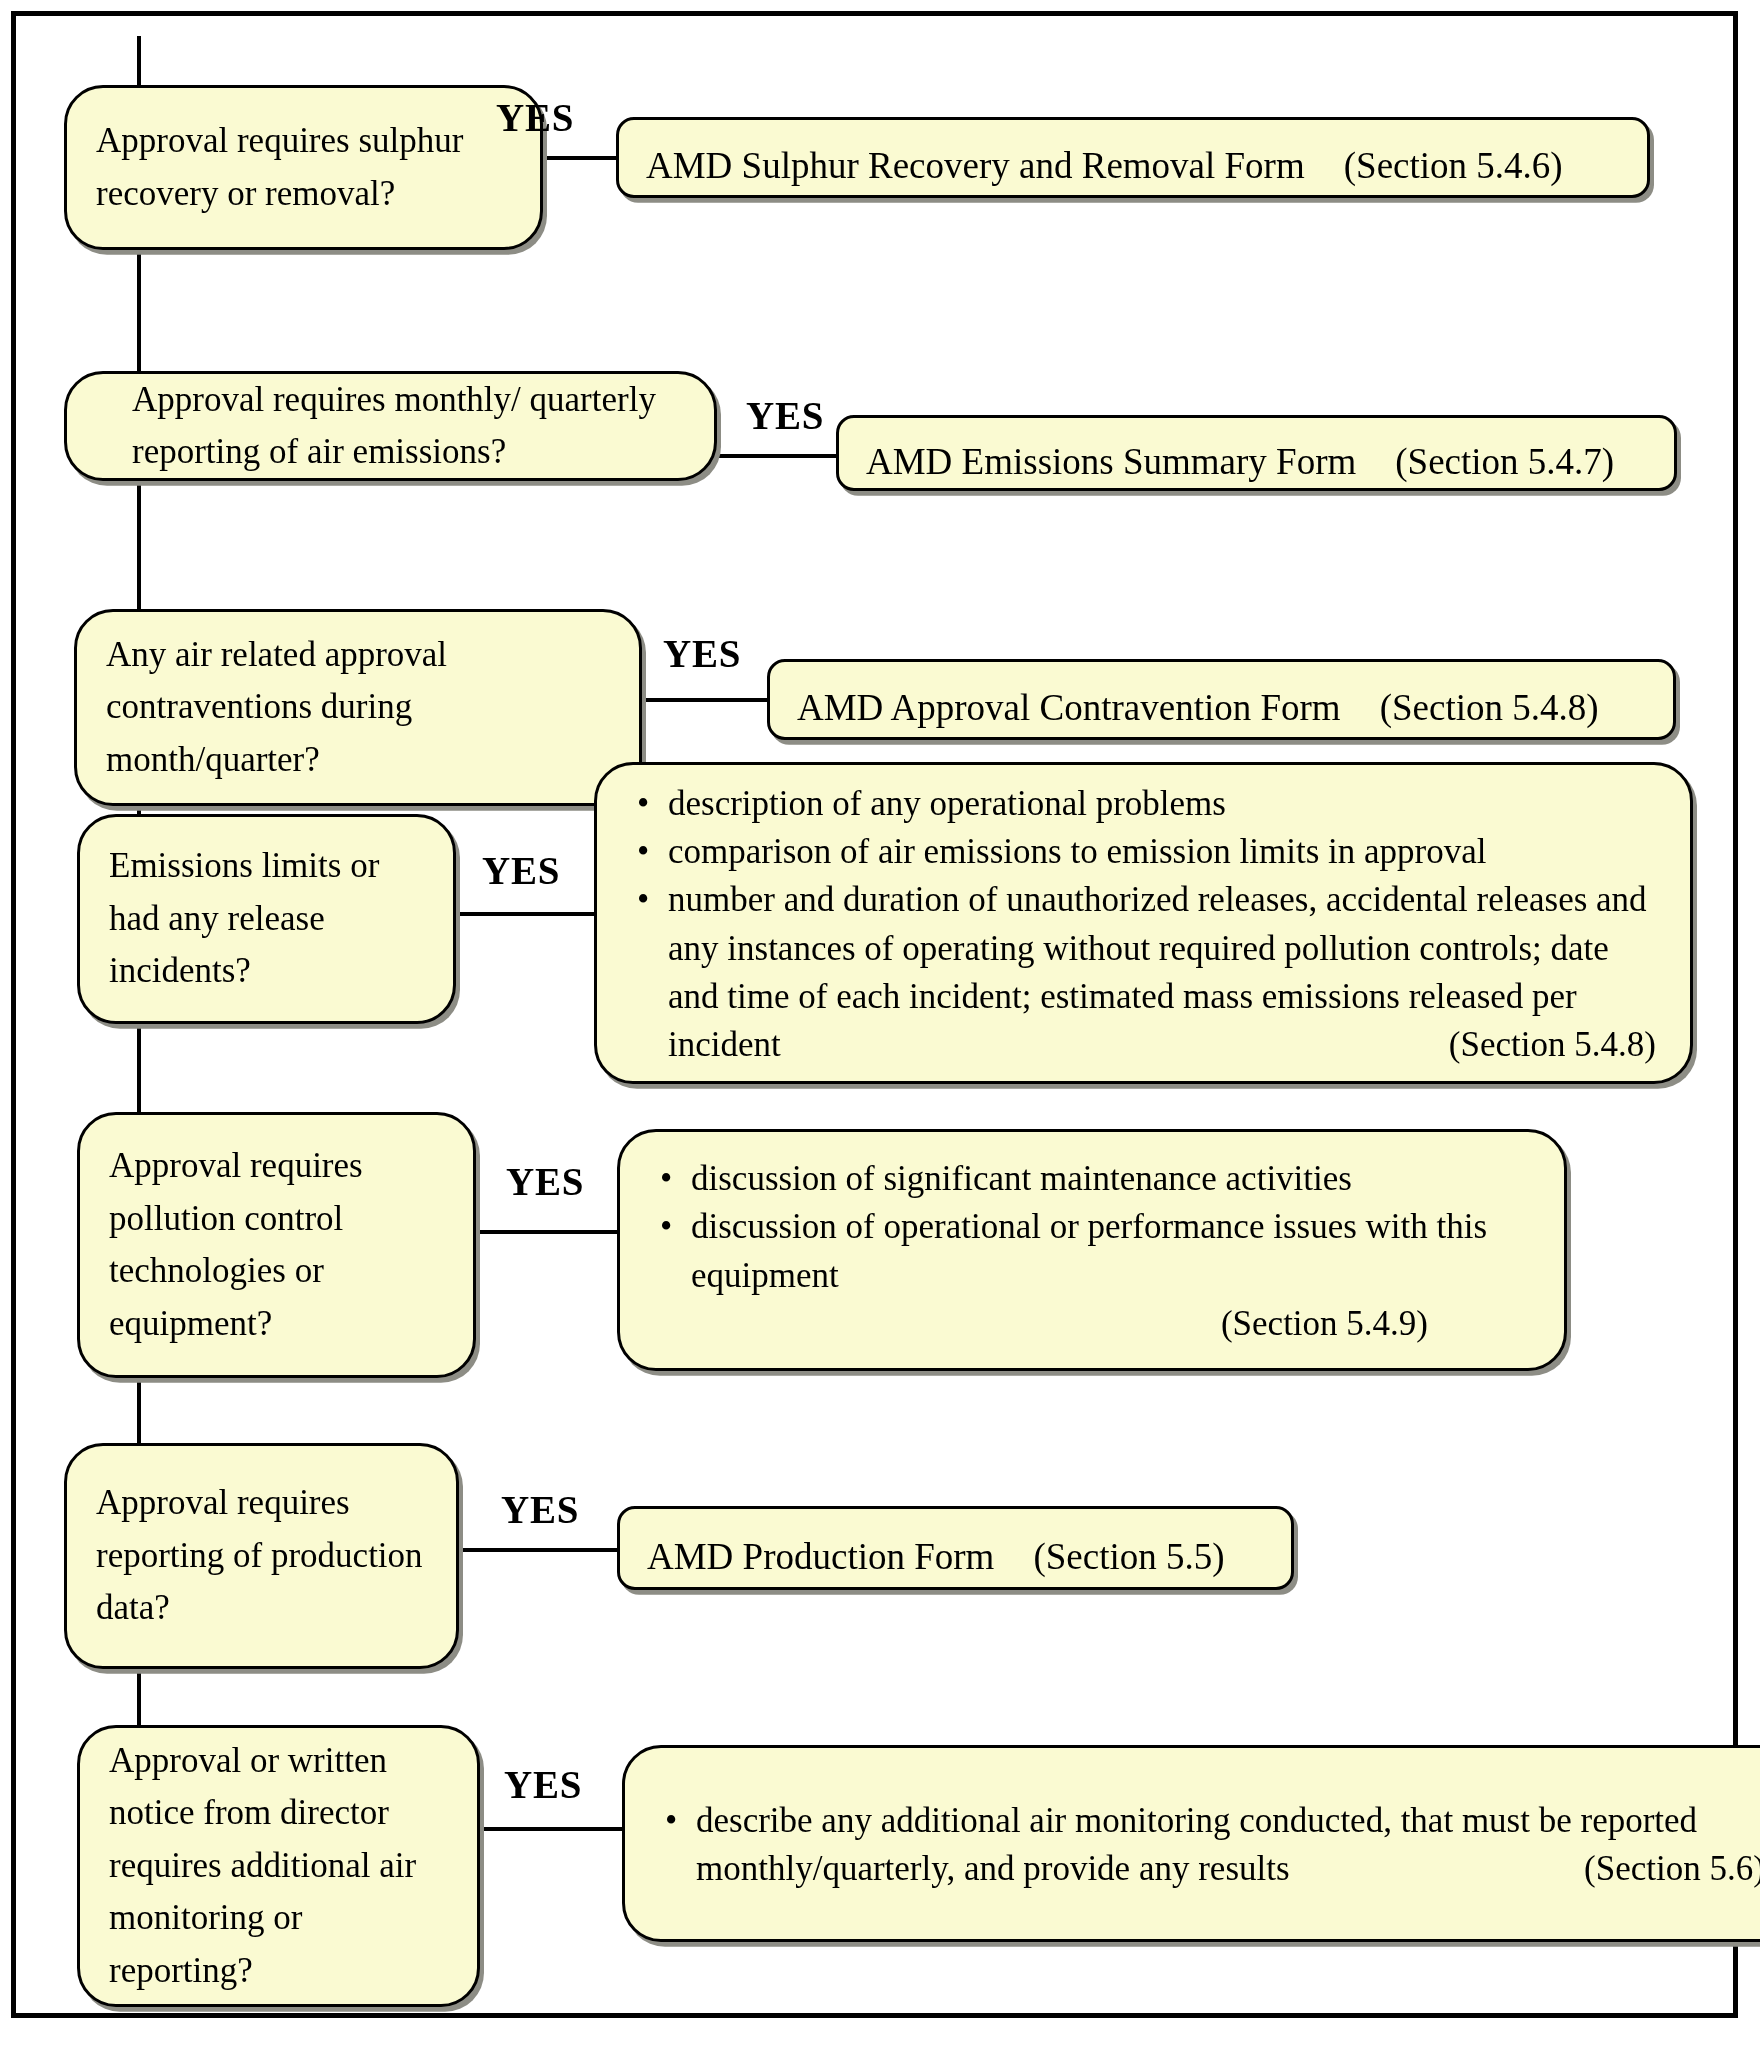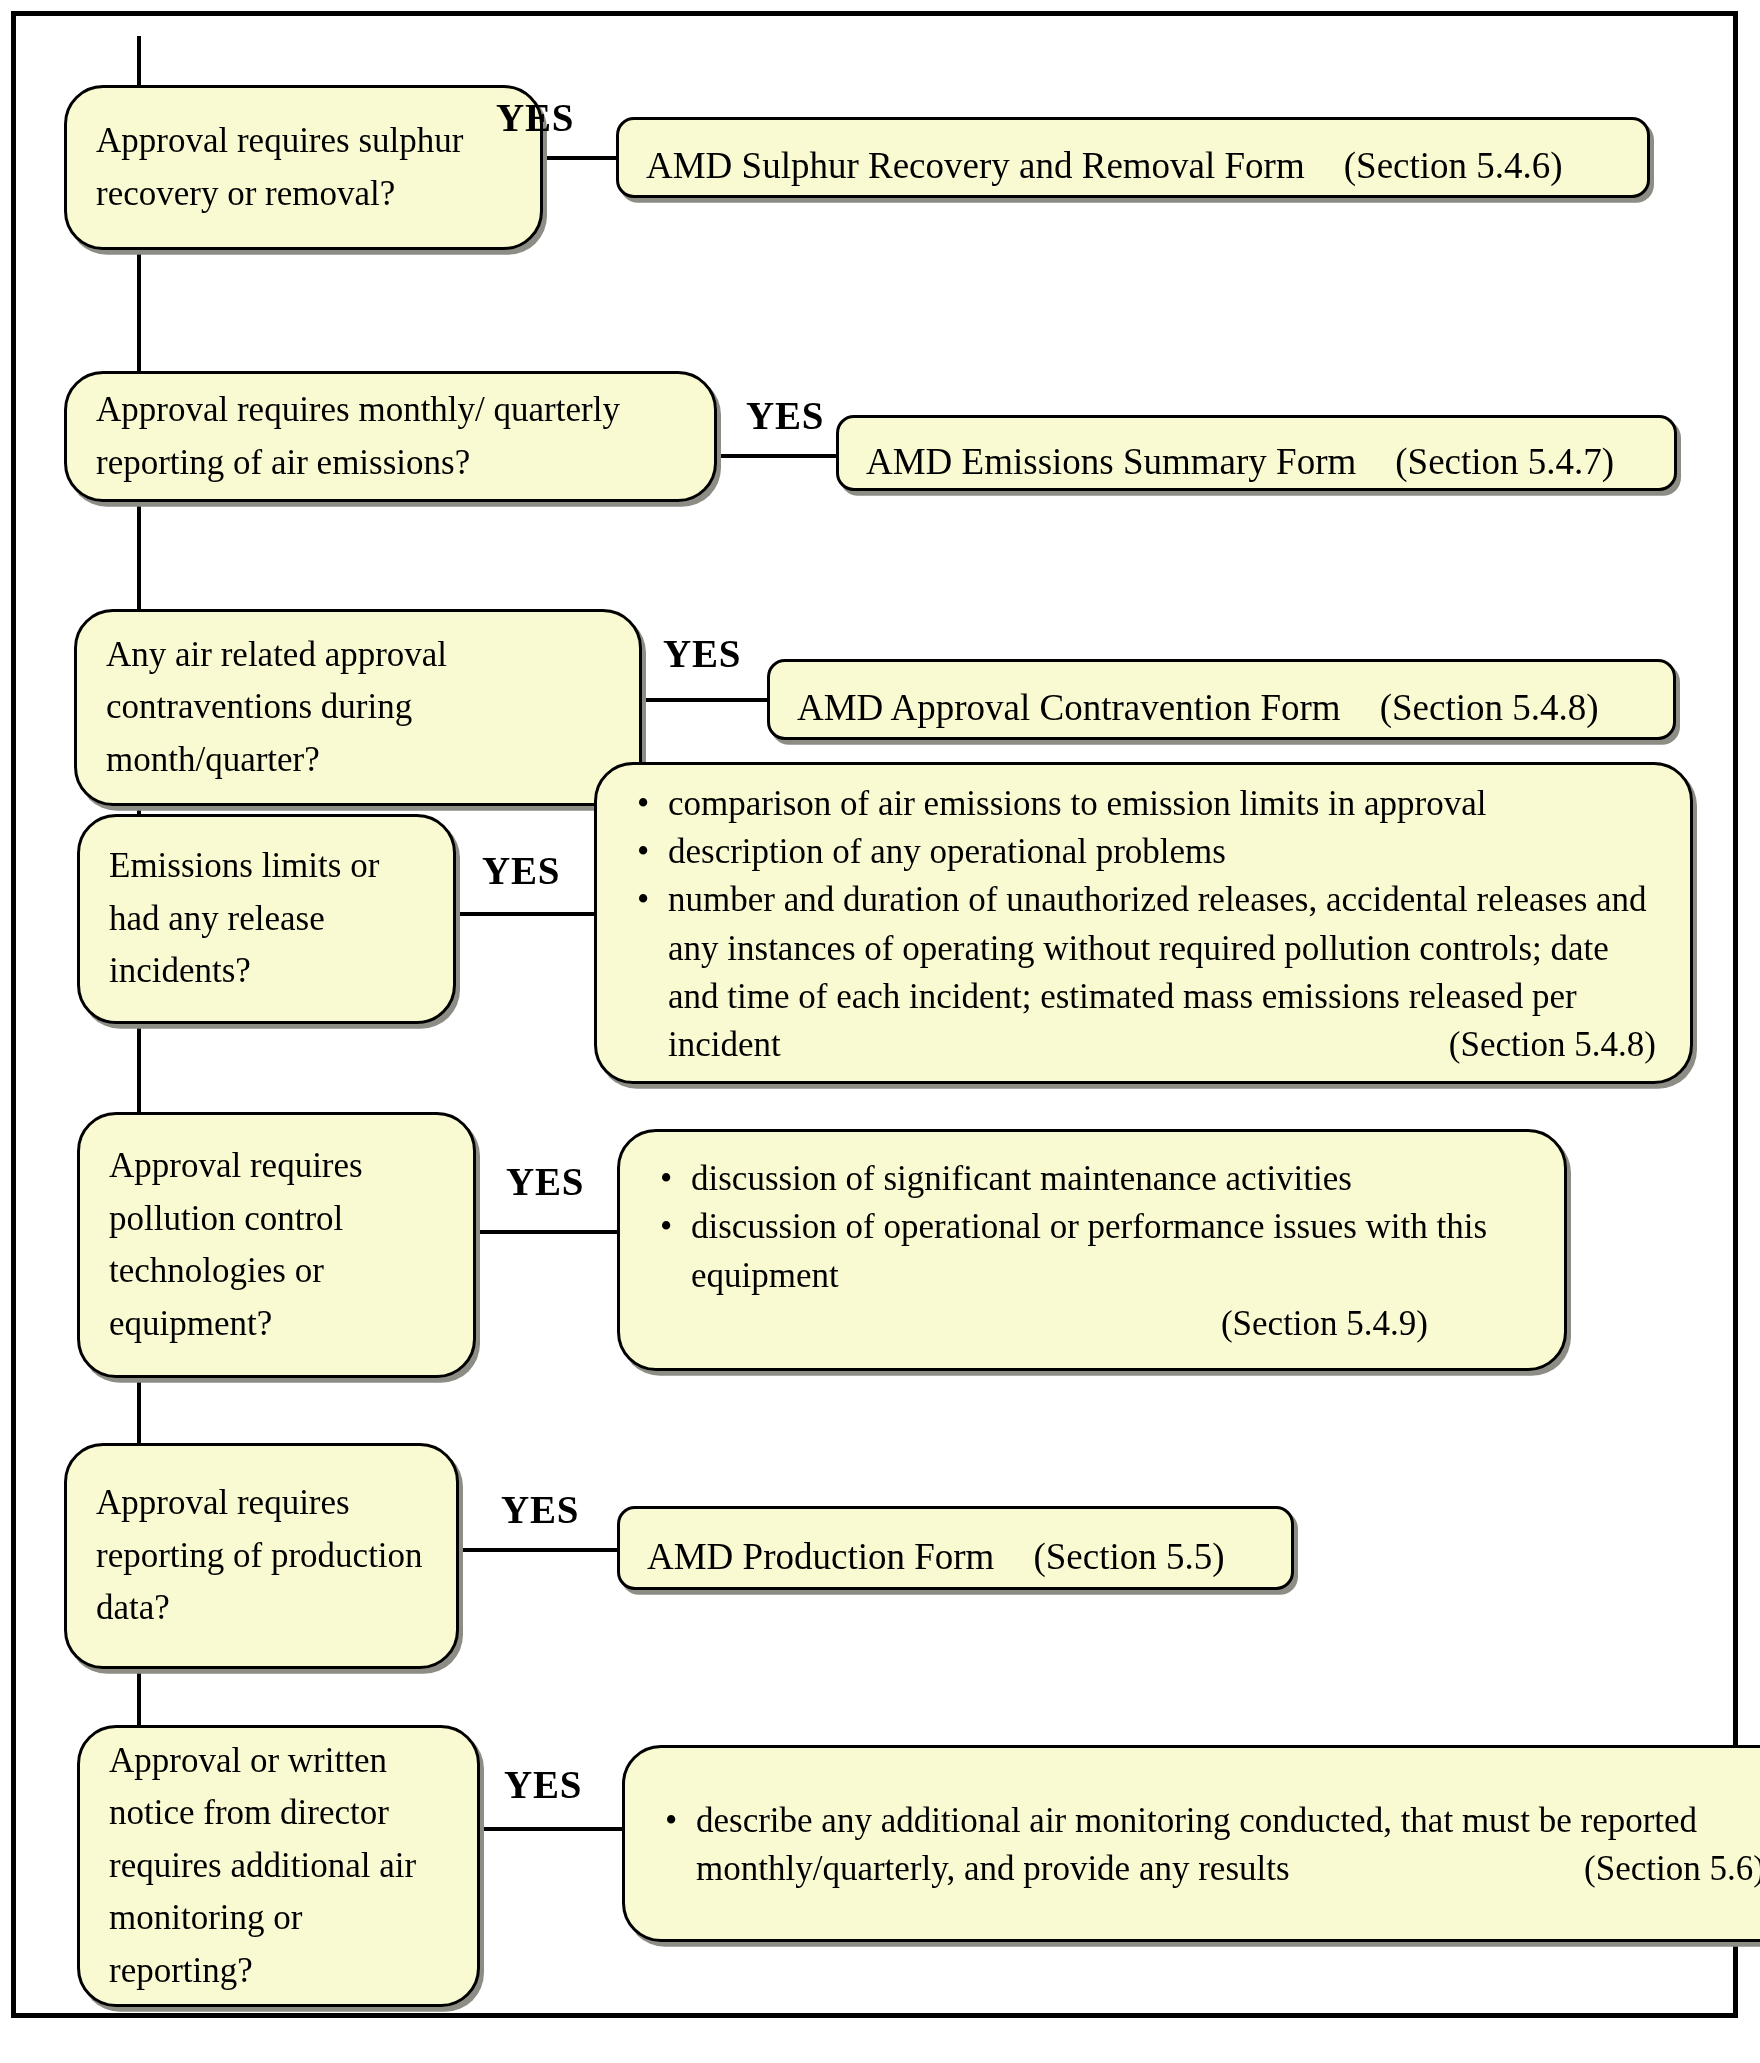--- a/index.html
+++ b/index.html
@@ -128,21 +128,21 @@
   <div class="qbox" style="left:64px; top:85px; width:479px; height:165px;">
     <div class="qtext">Approval requires sulphur recovery or removal?</div>
   </div>
   <div class="yes" style="left:496px; top:95px;">YES</div>
   <div class="hline" style="left:474px; top:156px; width:142px;"></div>
   <div class="fbox" style="left:616px; top:117px; width:1034px; height:81px;">
     <span class="fname">AMD Sulphur Recovery and Removal Form</span>
     <span class="fsec">(Section 5.4.6)</span>
   </div>
 
-  <div class="qbox" style="left:64px; top:371px; width:653px; height:131px;">
+  <div class="qbox" style="left:64px; top:371px; width:653px; height:110px;padding-left:36px;">
     <div class="qtext">Approval requires monthly/ quarterly reporting of air emissions?</div>
   </div>
   <div class="yes" style="left:746px; top:393px;">YES</div>
   <div class="hline" style="left:716px; top:454px; width:120px;"></div>
   <div class="fbox" style="left:836px; top:415px; width:841px; height:76px;text-align:center;">
     <span class="fname">AMD Emissions Summary Form</span>
     <span class="fsec">(Section 5.4.7)</span>
   </div>
 
   <div class="qbox" style="left:74px; top:609px; width:568px; height:197px;">
@@ -155,22 +155,22 @@
     <span class="fsec">(Section 5.4.8)</span>
   </div>
 
   <div class="qbox" style="left:77px; top:814px; width:379px; height:210px;">
     <div class="qtext">Emissions limits or had any release incidents?</div>
   </div>
   <div class="yes" style="left:482px; top:848px;">YES</div>
   <div class="hline" style="left:454px; top:912px; width:140px;"></div>
   <div class="bbox" style="left:594px; top:762px; width:1099px; height:322px;">
     <ul>
+      <li><span>description of any operational problems</span></li>
       <li><span>comparison of air emissions to emission limits in approval</span></li>
-      <li><span>description of any operational problems</span></li>
       <li><span>number and duration of unauthorized releases, accidental releases and any instances of operating without required pollution controls; date and time of each incident; estimated mass emissions released per incident</span><span class="sec-abs">(Section 5.4.8)</span></li>
     </ul>
   </div>
 
   <div class="qbox" style="left:77px; top:1112px; width:399px; height:266px;">
     <div class="qtext">Approval requires pollution control technologies or equipment?</div>
   </div>
   <div class="yes" style="left:506px; top:1159px;">YES</div>
   <div class="hline" style="left:474px; top:1230px; width:143px;"></div>
   <div class="bbox" style="left:617px; top:1129px; width:950px; height:242px;">

